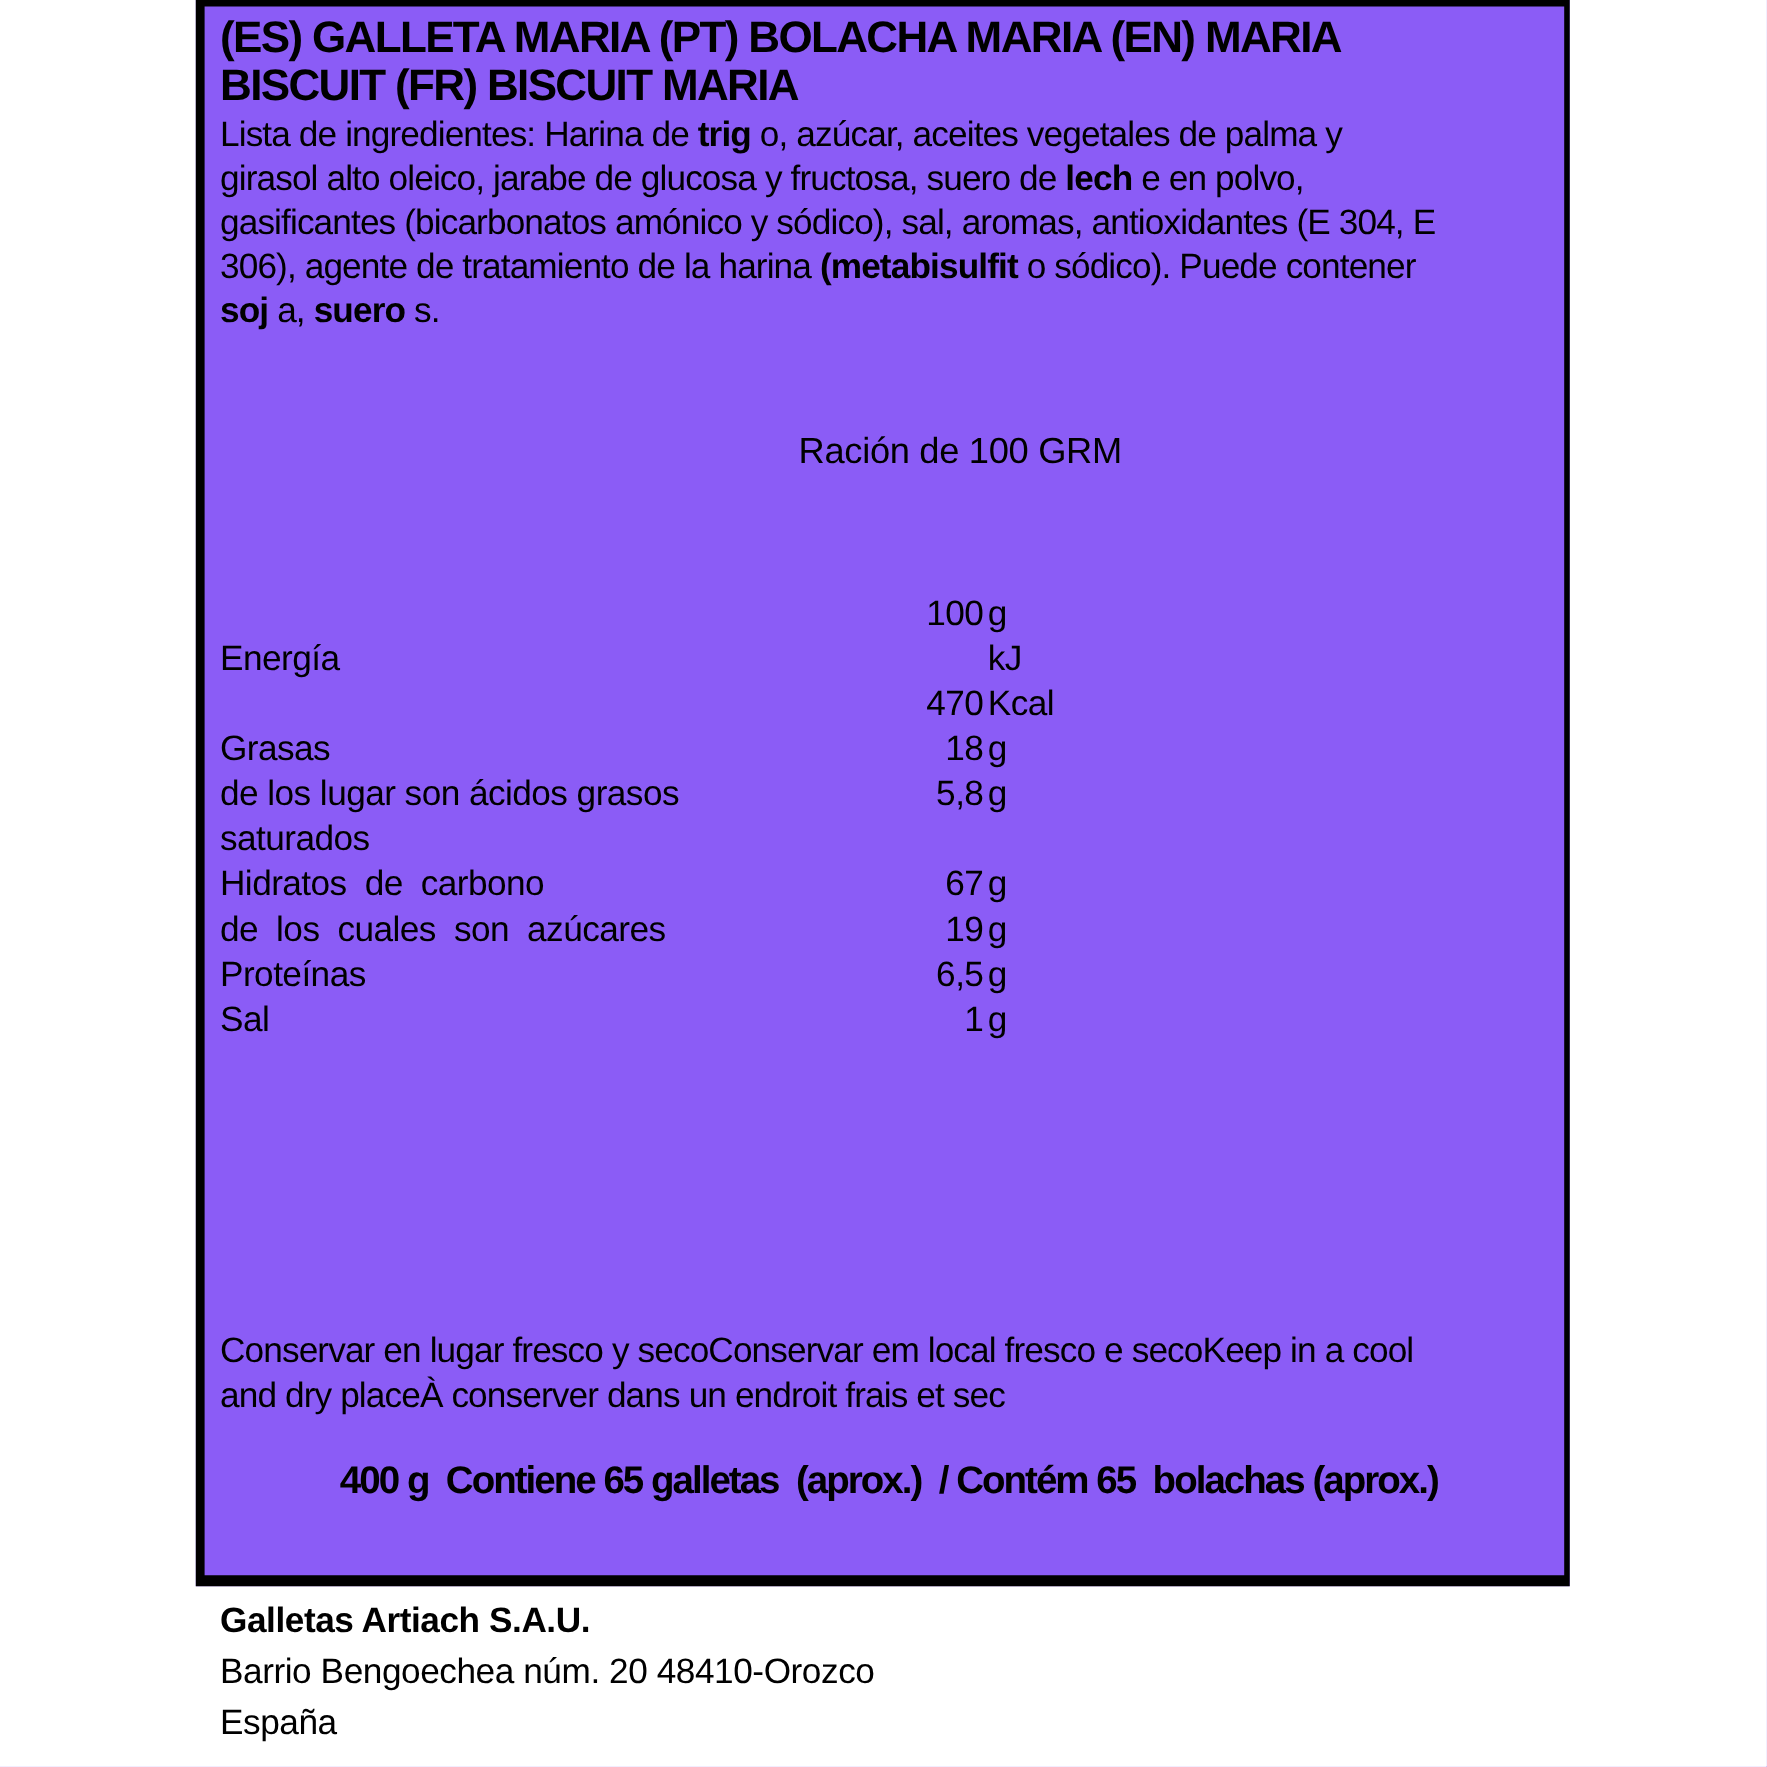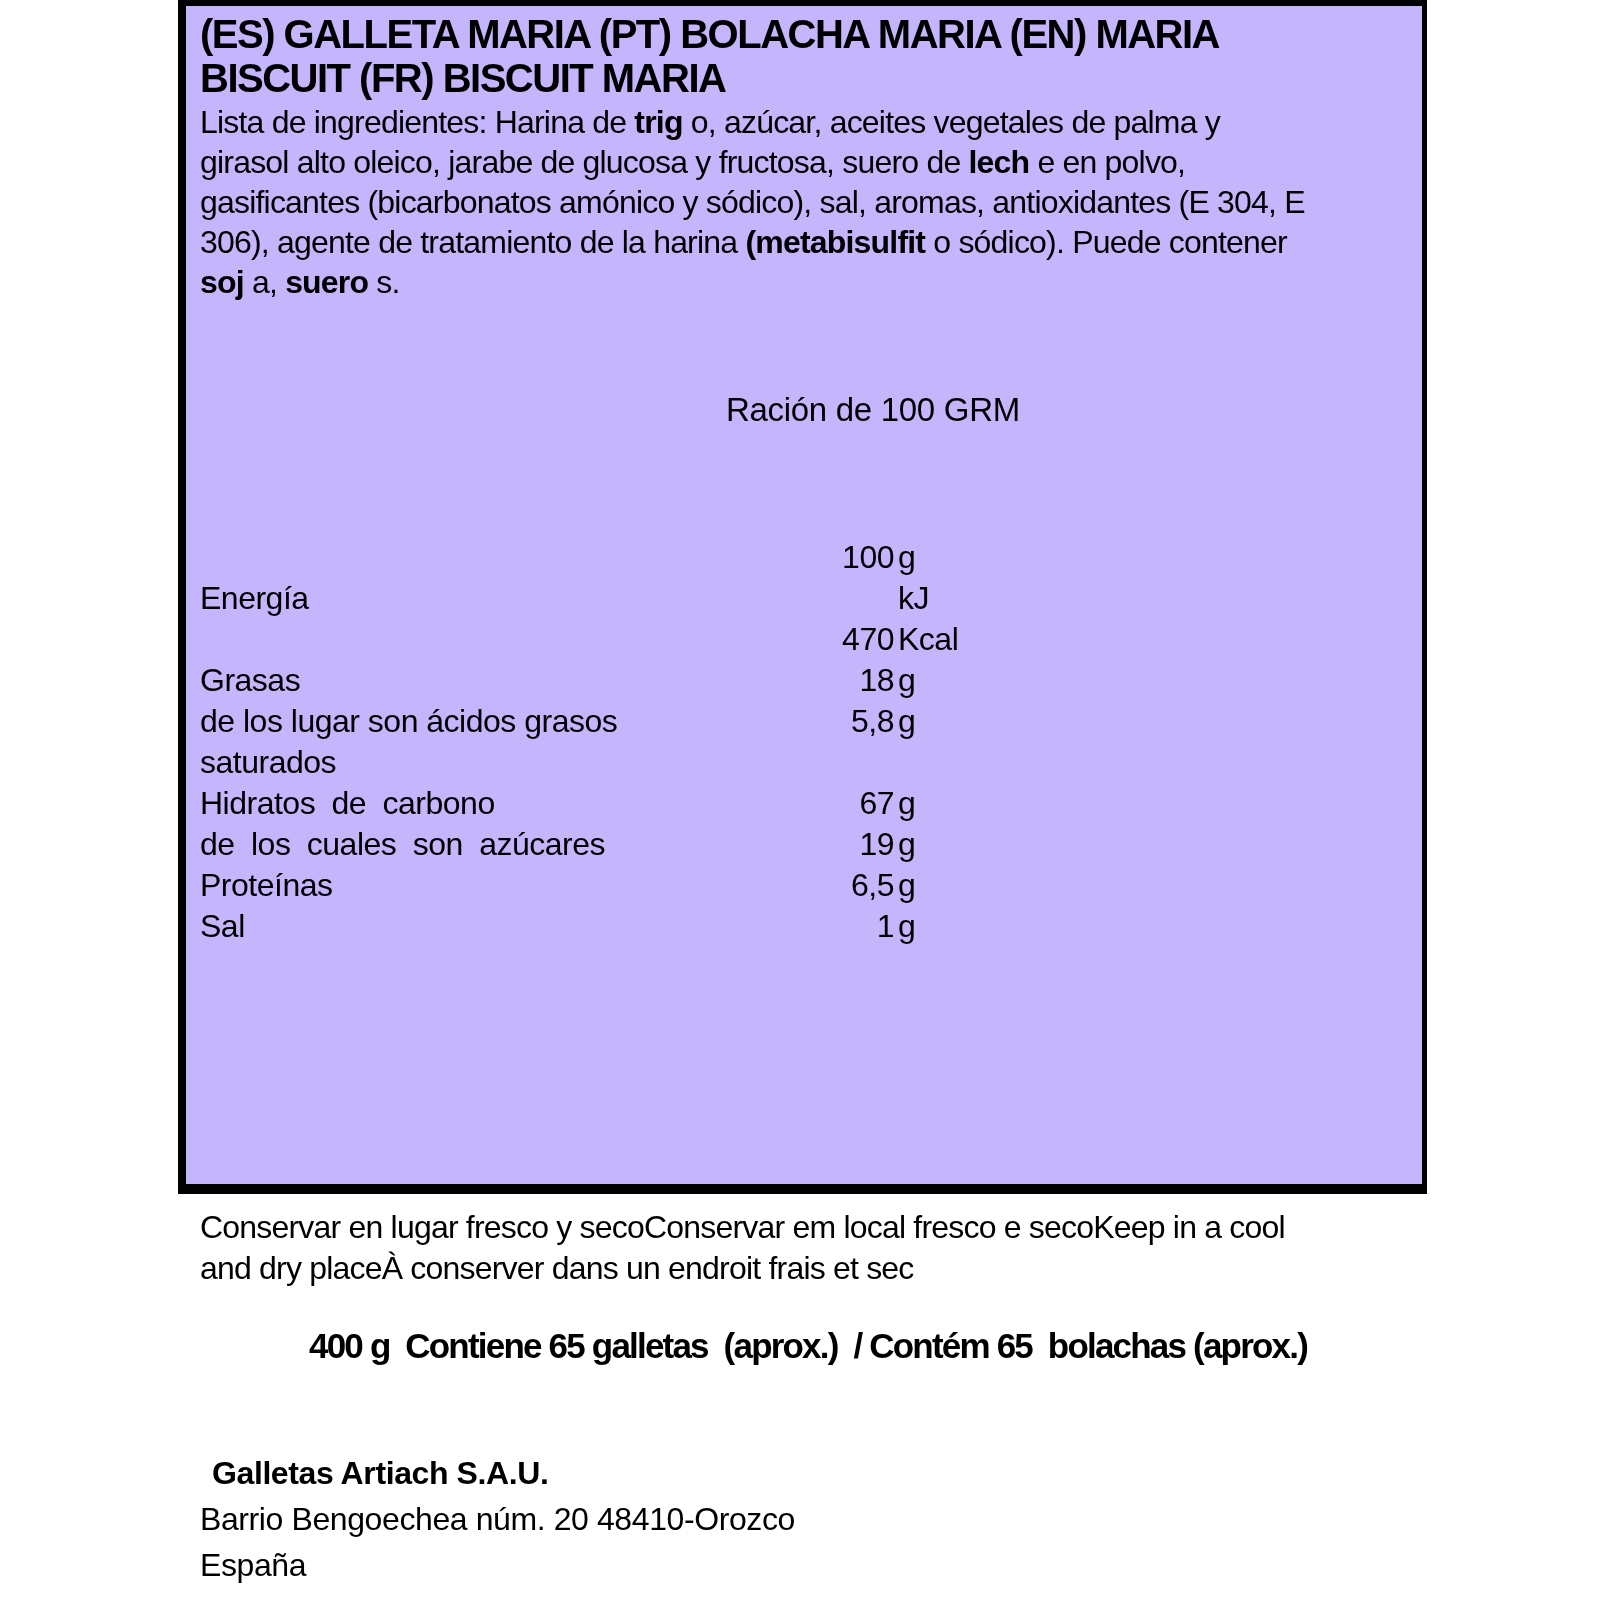--- a/index.html
+++ b/index.html
@@ -6,25 +6,25 @@
   .page{
     position:relative;
     width:1606px;height:1606px;
     background:#ffffff;
     font-family:"Liberation Sans", sans-serif;
     color:#000;
     overflow:hidden;
   }
   .label-box{
     position:absolute;left:178px;top:0;
-    width:1249px;height:1194px;
+    width:1249px;height:1442px;
     box-sizing:border-box;
     border:solid #000;
     border-width:6px 5px 10px 8px;
-    background:#c4b5fd;
+    background:#8b5cf6;
   }
   .abs{position:absolute;}
   .title{
     left:14px;top:6px;right:10px;
     font-size:40px;font-weight:bold;
     line-height:44px;letter-spacing:-1.5px;
     white-space:nowrap;
   }
   .ingredients{
     left:14px;top:96px;
@@ -55,21 +55,21 @@
   .pack-line{
     left:14px;top:1318px;right:6px;
     font-size:35px;font-weight:bold;line-height:44px;
     letter-spacing:-1.8px;white-space:pre;text-align:center;
   }
   .manufacturer{
     left:14px;top:1444px;
     font-size:32px;line-height:46px;letter-spacing:-0.4px;
     white-space:nowrap;
   }
-  .mname{font-weight:bold;margin-left:12px;}
+  .mname{font-weight:bold;}
 </style>
 </head>
 <body>
 
 <div class="page">
   <div class="label-box">
 
     <div class="abs title">
       <div>(ES) GALLETA MARIA (PT) BOLACHA MARIA (EN) MARIA</div>
       <div>BISCUIT (FR) BISCUIT MARIA</div>

